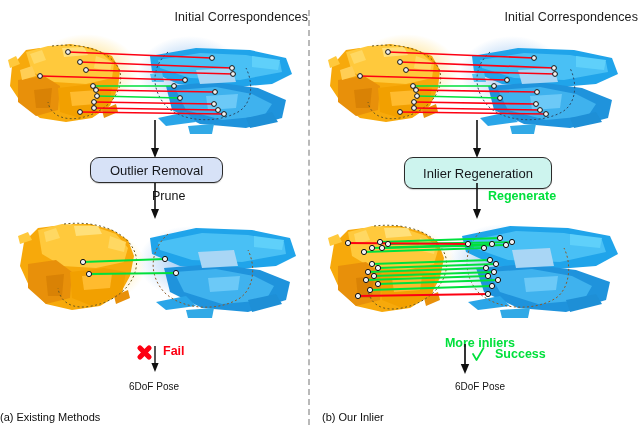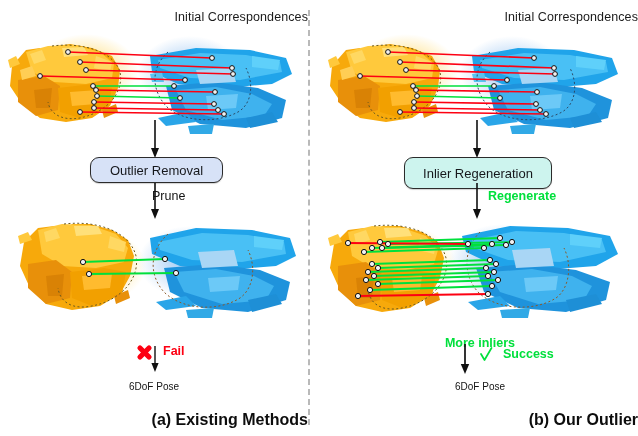--- a/index.html
+++ b/index.html
@@ -49,21 +49,21 @@
 
   .status{position:absolute;width:100%;text-align:center;font-size:12.5px;font-weight:700;}
   .status.red{color:#fd0012;}
   .status.green{color:#00e03c;}
 
   .verdict{position:absolute;display:flex;gap:10px;font-size:12.5px;font-weight:700;}
   .verdict.red{color:#fd0012;}
   .verdict.green{color:#00e03c;}
 
   .pose{position:absolute;width:100%;text-align:center;font-size:10px;color:#131313;}
-  .caption{position:absolute;width:100%;text-align:right;font-size:16px;font-weight:700;color:#0d0d0d;}
+  .caption{position:absolute;width:100%;text-align:left;font-size:11px;font-weight:400;color:#0d0d0d;}
 </style>
 </head>
 <body>
 
 <div class="figure">
 
   <div class="divider"></div>
 
   <div class="panel left">
 
@@ -466,25 +466,25 @@
       </svg>
     </div>
 
     <div class="status green" style="top:328px;margin-top:8px;">More inliers</div>
 
     <svg class="arrow" style="left:136px;top:344px;" width="14" height="30">
       <line x1="7" y1="0" x2="7" y2="21" stroke="#101010" stroke-width="1.7"></line>
       <polygon points="7,30 2.8,20 11.2,20" fill="#101010"></polygon>
     </svg>
 
-    <div class="verdict green" style="left:158px;top:347px;">
+    <div class="verdict green" style="left:150px;top:347px;">
       <svg width="13" height="15" viewBox="0 0 13 15">
         <path d="M1,7 L4.5,13 L11.5,1" fill="none" stroke="#00e03c" stroke-width="1.7" stroke-linecap="round" stroke-linejoin="round"></path>
       </svg>
       <span>Success</span>
     </div>
 
     <div class="pose" style="top:381px;">6DoF Pose</div>
 
-    <div class="caption" style="top:411px;">(b) Our Outlier</div>
+    <div class="caption" style="top:411px;">(b) Our Inlier</div>
   </div>
 
 </div>
 
 </body></html>

